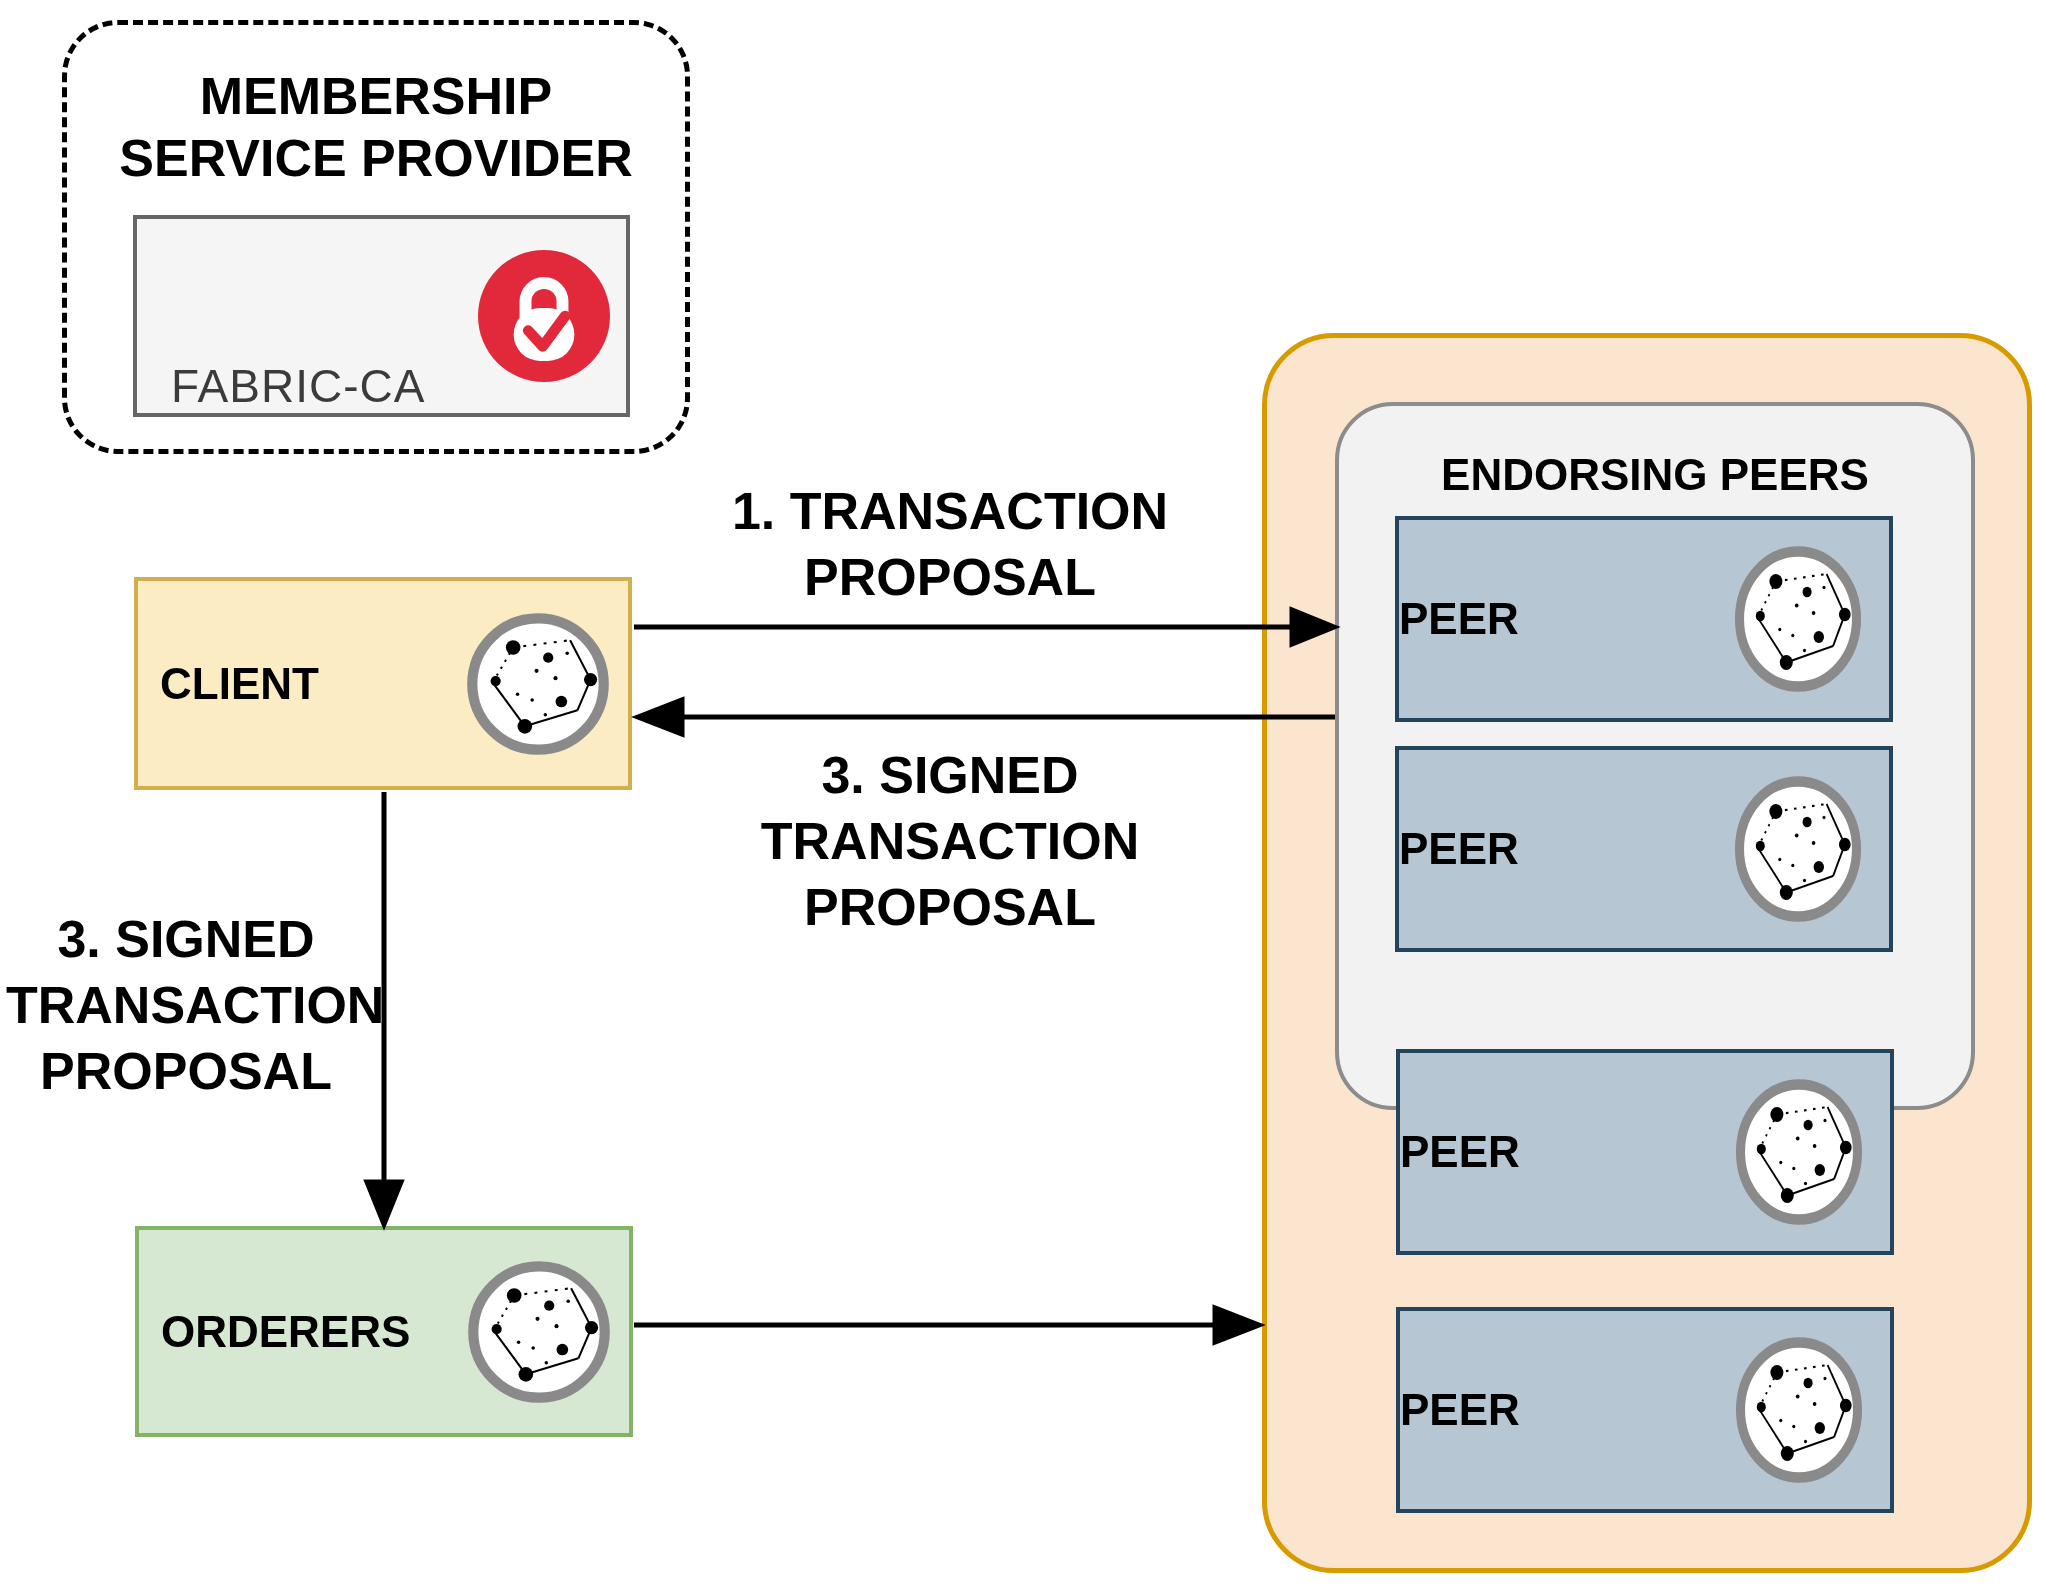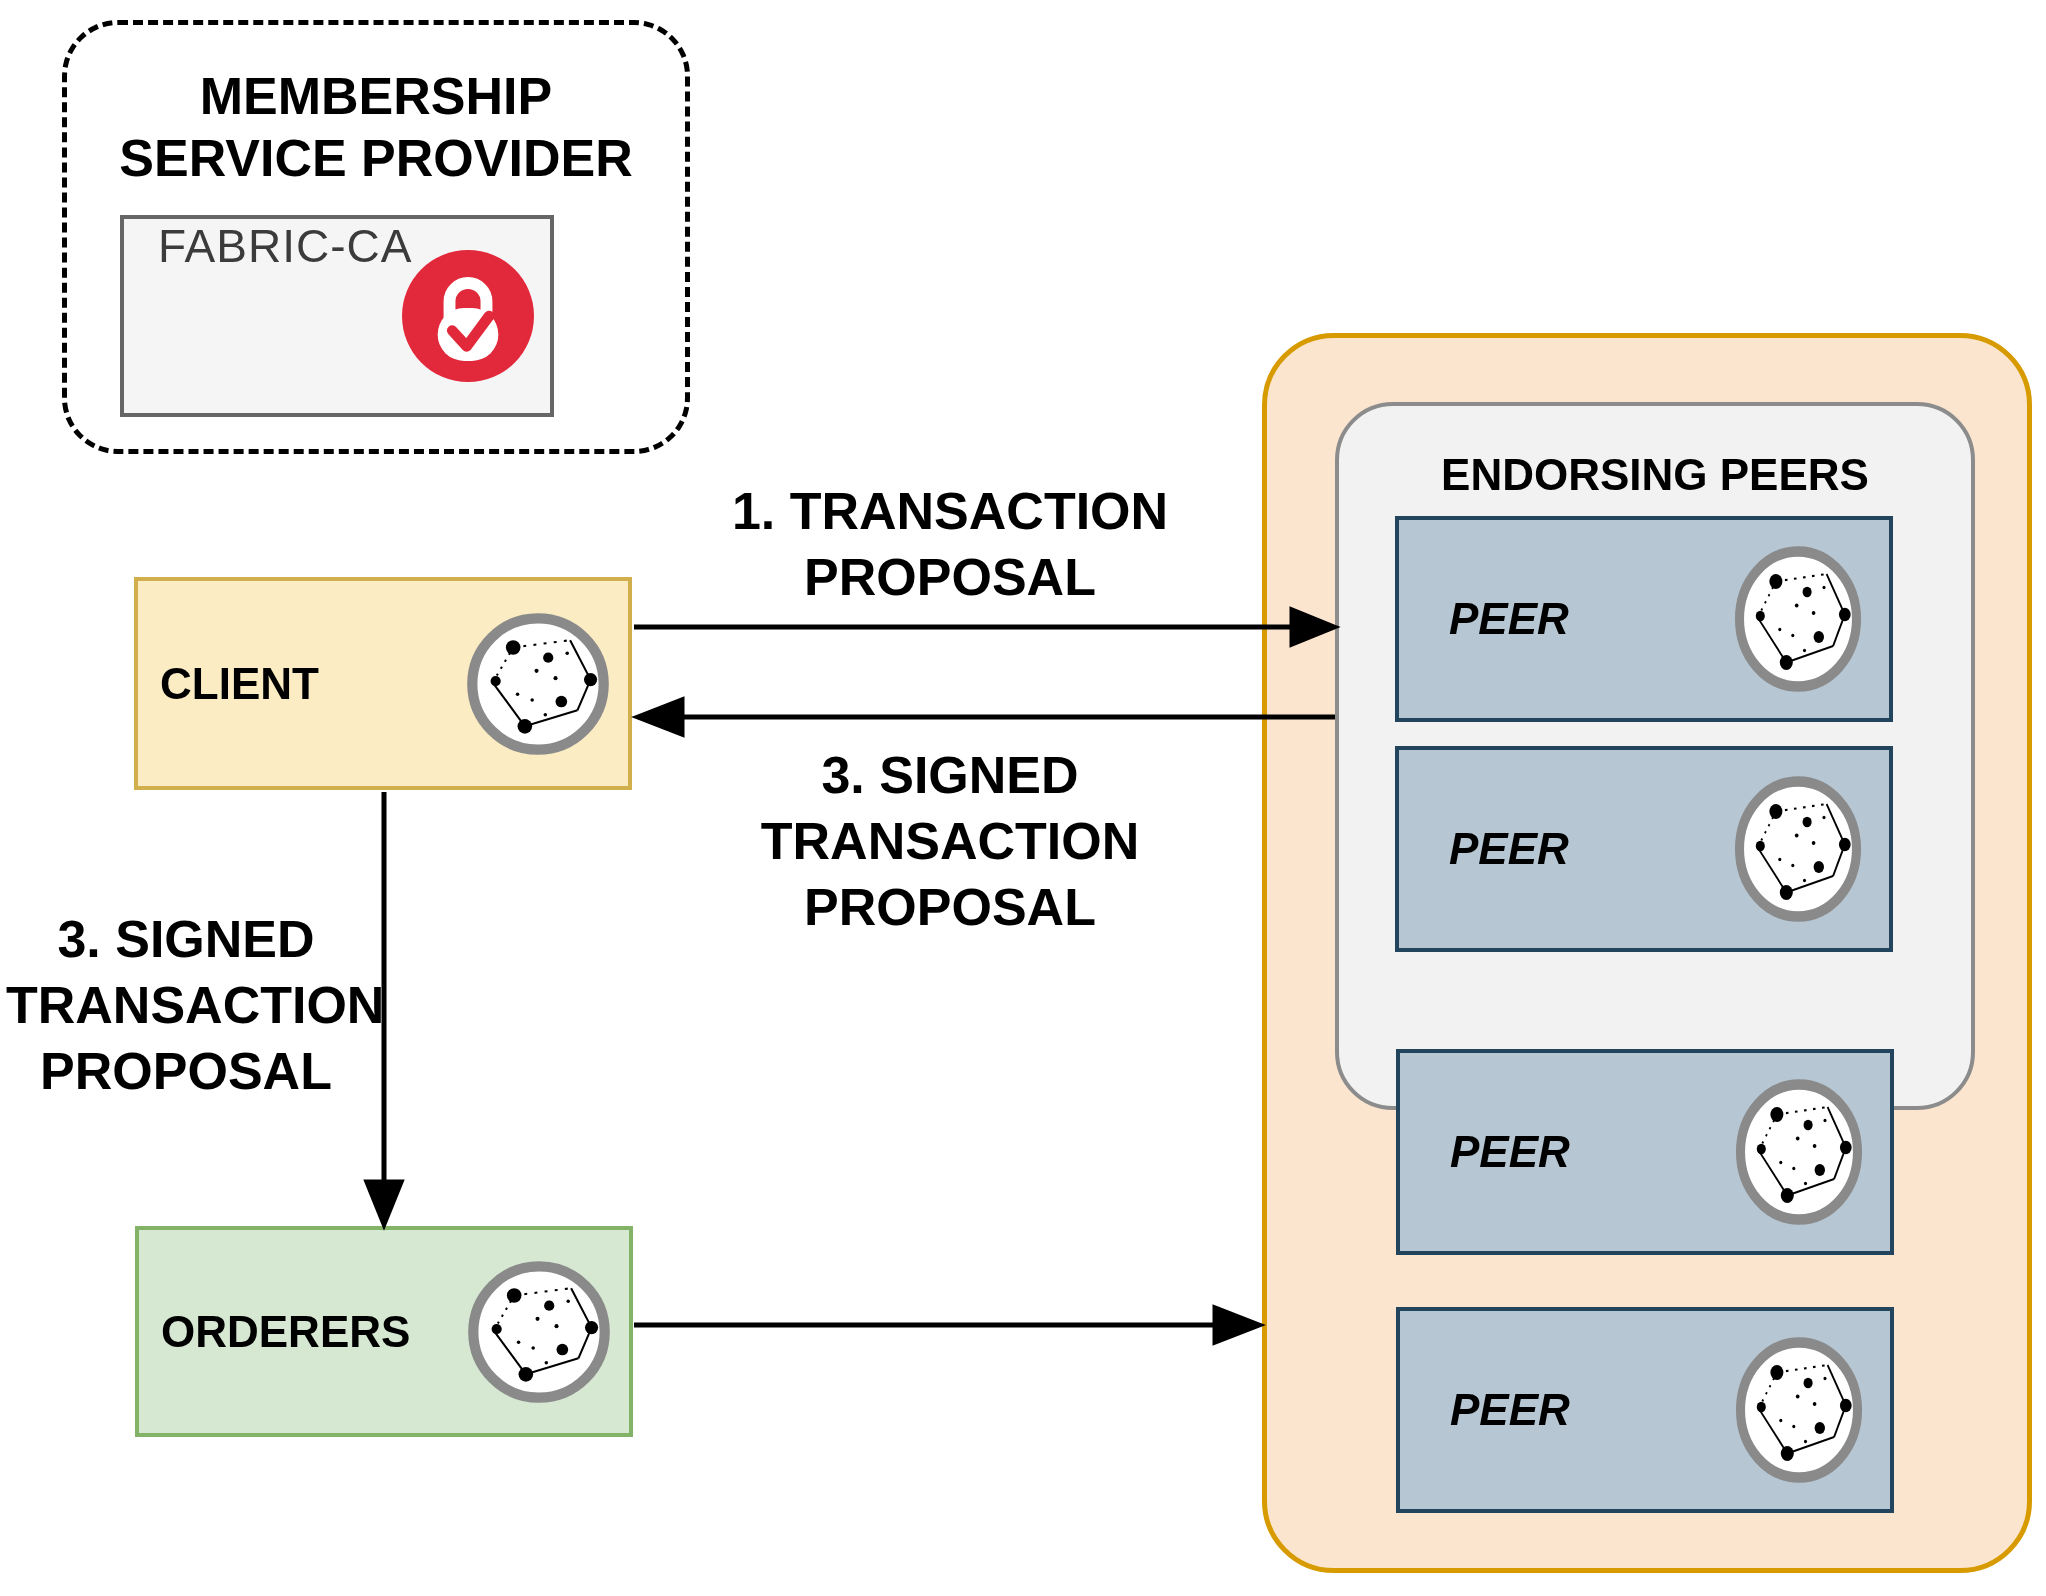--- a/index.html
+++ b/index.html
@@ -25,23 +25,23 @@
   
   .msp-box{
     position:absolute; left:62px; top:20px; width:628px; height:434px;
     border:5px dashed var(--msp-border); border-radius:56px; box-sizing:border-box;
   }
   .msp-title{
     position:absolute; left:0; right:0; top:40px; text-align:center;
     font-weight:bold; font-size:52px; line-height:1.2;
   }
   .fabric-box{
-    position:absolute; left:53px; top:190px; width:434px; height:202px;
+    position:absolute; left:66px; top:190px; width:497px; height:202px;
     background:var(--fabric-fill); border:4px solid var(--fabric-border);
-    box-sizing:border-box; display:flex; align-items:flex-start;
+    box-sizing:border-box; display:flex; align-items:flex-end;
   }
   .fabric-label{
     font-size:46px; font-weight:400; color:#3B3B3B; margin-left:34px;
     letter-spacing:1px;
   }
   .lock-wrap{
     position:absolute; right:16px; top:31px; width:132px; height:132px;
   }
 
   
@@ -73,21 +73,21 @@
   }
   .endorsing-title{
     position:absolute; left:0; right:0; top:44px; text-align:center;
     font-weight:bold; font-size:44px;
   }
   .peer-box{
     position:absolute; width:498px; height:206px;
     background:var(--peer-fill); border:4px solid var(--peer-border);
     box-sizing:border-box; display:flex; align-items:center;
   }
-  .peer-box .blk-label{margin-left:50px;font-style:italic;}
+  .peer-box .blk-label{}
   .peer-icon{position:absolute; right:26px; top:50%; transform:translateY(-50%);
     width:130px; height:150px;}
   .peer-1{left:56px; top:110px;}
   .peer-2{left:56px; top:340px;}
   .peer-3{left:129px; top:711px;}
   .peer-4{left:129px; top:969px;}
 
   
   .arrow-overlay{position:absolute; left:0; top:0; z-index:5; pointer-events:none;}
   .flow-label{

